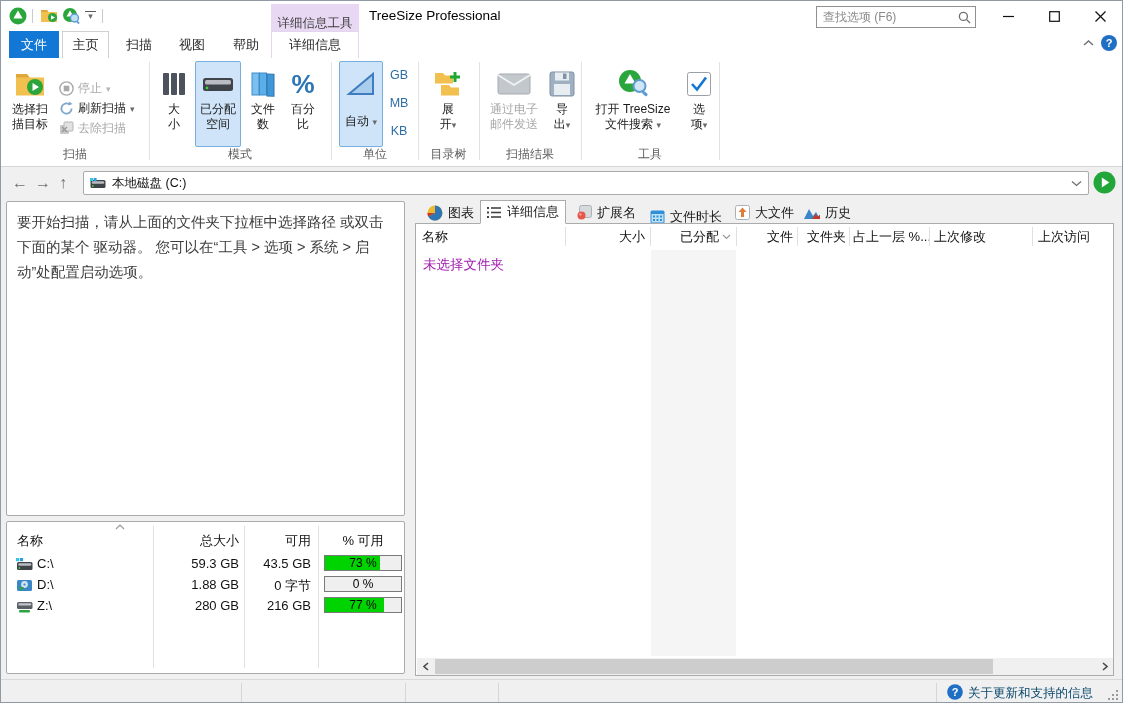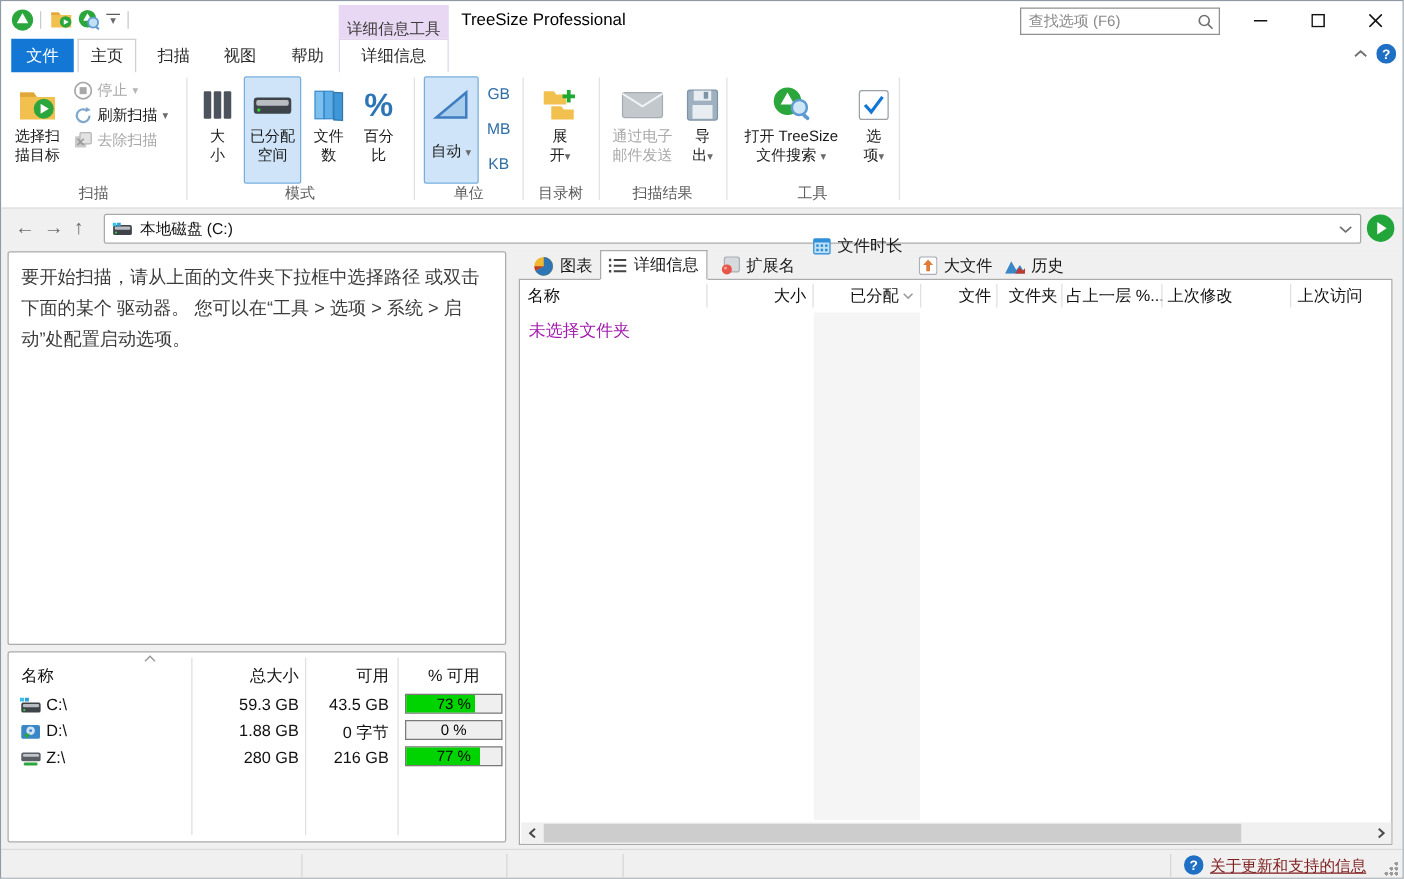--- a/index.html
+++ b/index.html
@@ -26,21 +26,21 @@
 
   
   .ribbon { position:absolute; left:0; top:57px; width:100%; height:109px; background:#fff; border-bottom:1px solid #d5d5d5; }
   .rgroup-sep { position:absolute; top:4px; width:1px; height:98px; background:#e2e2e2; }
   .rgroup-label { position:absolute; top:88px; font-size:12px; color:#5d5d5d; text-align:center; }
   .rbig { position:absolute; top:3px; height:86px; display:flex; flex-direction:column; align-items:center; padding-top:4px; border:1px solid transparent; border-radius:2px; }
   .rbig .ric { height:36px; display:flex; align-items:center; }
   .rbig .rlb { font-size:12px; line-height:15px; text-align:center; word-break:break-all; }
   .rbig.sel { background:#cfe4f8; border-color:#78aede; }
   .rbig.dis .rlb { color:#a8a8a8; }
-  .rsmall { position:absolute; height:19px; display:flex; align-items:center; gap:4px; font-size:12px; white-space:nowrap; }
+  .rsmall { position:absolute; height:19px; display:flex; align-items:center; gap:4px; font-size:12px; white-space:nowrap;margin-top:16px; }
   .rsmall.dis { color:#a8a8a8; }
   .caret { font-size:9px; color:#6a6a6a; }
   .rsmall.dis .caret { color:#b5b5b5; }
   .unitbtn { position:absolute; width:30px; height:24px; display:flex; align-items:center; justify-content:center; color:#2e6da4; font-size:12.5px; }
 
   
   .addressbar { position:absolute; left:0; top:166px; width:100%; height:32px; background:#f0f0f0; }
   .navarrow { position:absolute; top:0; height:32px; display:flex; align-items:center; color:#6f6f6f; font-size:16px; }
   .combo { position:absolute; left:82px; top:4px; width:1006px; height:24px; background:#fff; border:1px solid #aaa; border-radius:2px; display:flex; align-items:center; padding:0 6px; }
   .combo .ctext { flex:1; margin-left:6px; font-size:12.5px; color:#111; }
@@ -67,21 +67,21 @@
   .dcolsep { position:absolute; top:3px; width:1px; height:19px; background:#e0e0e0; }
 
   
   .hscroll { position:absolute; background:#f0f0f0; }
   .scroll-arrow { position:absolute; top:0; width:17px; height:17px; display:flex; align-items:center; justify-content:center; color:#5a5a5a; font-size:11px; }
   .scroll-thumb { position:absolute; top:1px; height:15px; background:#cdcdcd; }
 
   
   .statusbar { position:absolute; left:0; top:678px; width:100%; height:25px; background:#f0f0f0; border-top:1px solid #d9d9d9; }
   .st-sep { position:absolute; top:3px; width:1px; height:19px; background:#d6d6d6; }
-  .st-link { position:absolute; top:5px; font-size:12.5px; color:#7f1d1d; text-decoration:underline; }
+  .st-link { position:absolute; top:5px; font-size:12.5px; color:#0c4a6e; }
   .grip { position:absolute; right:3px; bottom:3px; width:12px; height:12px;
           background:radial-gradient(circle 1.4px at 10px 2px,#9a9a9a 1.4px,transparent 1.5px),
                      radial-gradient(circle 1.4px at 6px 6px,#9a9a9a 1.4px,transparent 1.5px),
                      radial-gradient(circle 1.4px at 10px 6px,#9a9a9a 1.4px,transparent 1.5px),
                      radial-gradient(circle 1.4px at 2px 10px,#9a9a9a 1.4px,transparent 1.5px),
                      radial-gradient(circle 1.4px at 6px 10px,#9a9a9a 1.4px,transparent 1.5px),
                      radial-gradient(circle 1.4px at 10px 10px,#9a9a9a 1.4px,transparent 1.5px); }
   svg { display:block; }
 </style>
 </head>
@@ -467,21 +467,21 @@
     <div class="dtab" style="left:570px;top:200px;">
       <span>
         <svg width="15" height="15" viewBox="0 0 15 15">
             <rect x="2.5" y="0.5" width="12" height="12" rx="2" fill="#d7dadd" stroke="#aab0b6"></rect>
             <circle cx="4.5" cy="10.5" r="4" fill="#e8564a"></circle>
             <circle cx="3.4" cy="9.4" r="1.2" fill="#f4a49e"></circle>
           </svg>
       </span>
       <span>扩展名</span>
     </div>
-    <div class="dtab" style="left:643px;top:184px;">
+    <div class="dtab" style="left:643px;top:204px;">
       <span>
         <svg width="15" height="15" viewBox="0 0 15 15">
             <rect x="0.5" y="1.5" width="14" height="13" rx="1.5" fill="#2f8fd8"></rect>
             <rect x="1.5" y="5" width="12" height="8.5" fill="#bfe0f5"></rect>
             <g fill="#2f8fd8">
               <rect x="3" y="6.5" width="2" height="2"></rect>
               <rect x="6.5" y="6.5" width="2" height="2"></rect>
               <rect x="10" y="6.5" width="2" height="2"></rect>
               <rect x="3" y="10" width="2" height="2"></rect>
               <rect x="6.5" y="10" width="2" height="2"></rect>

